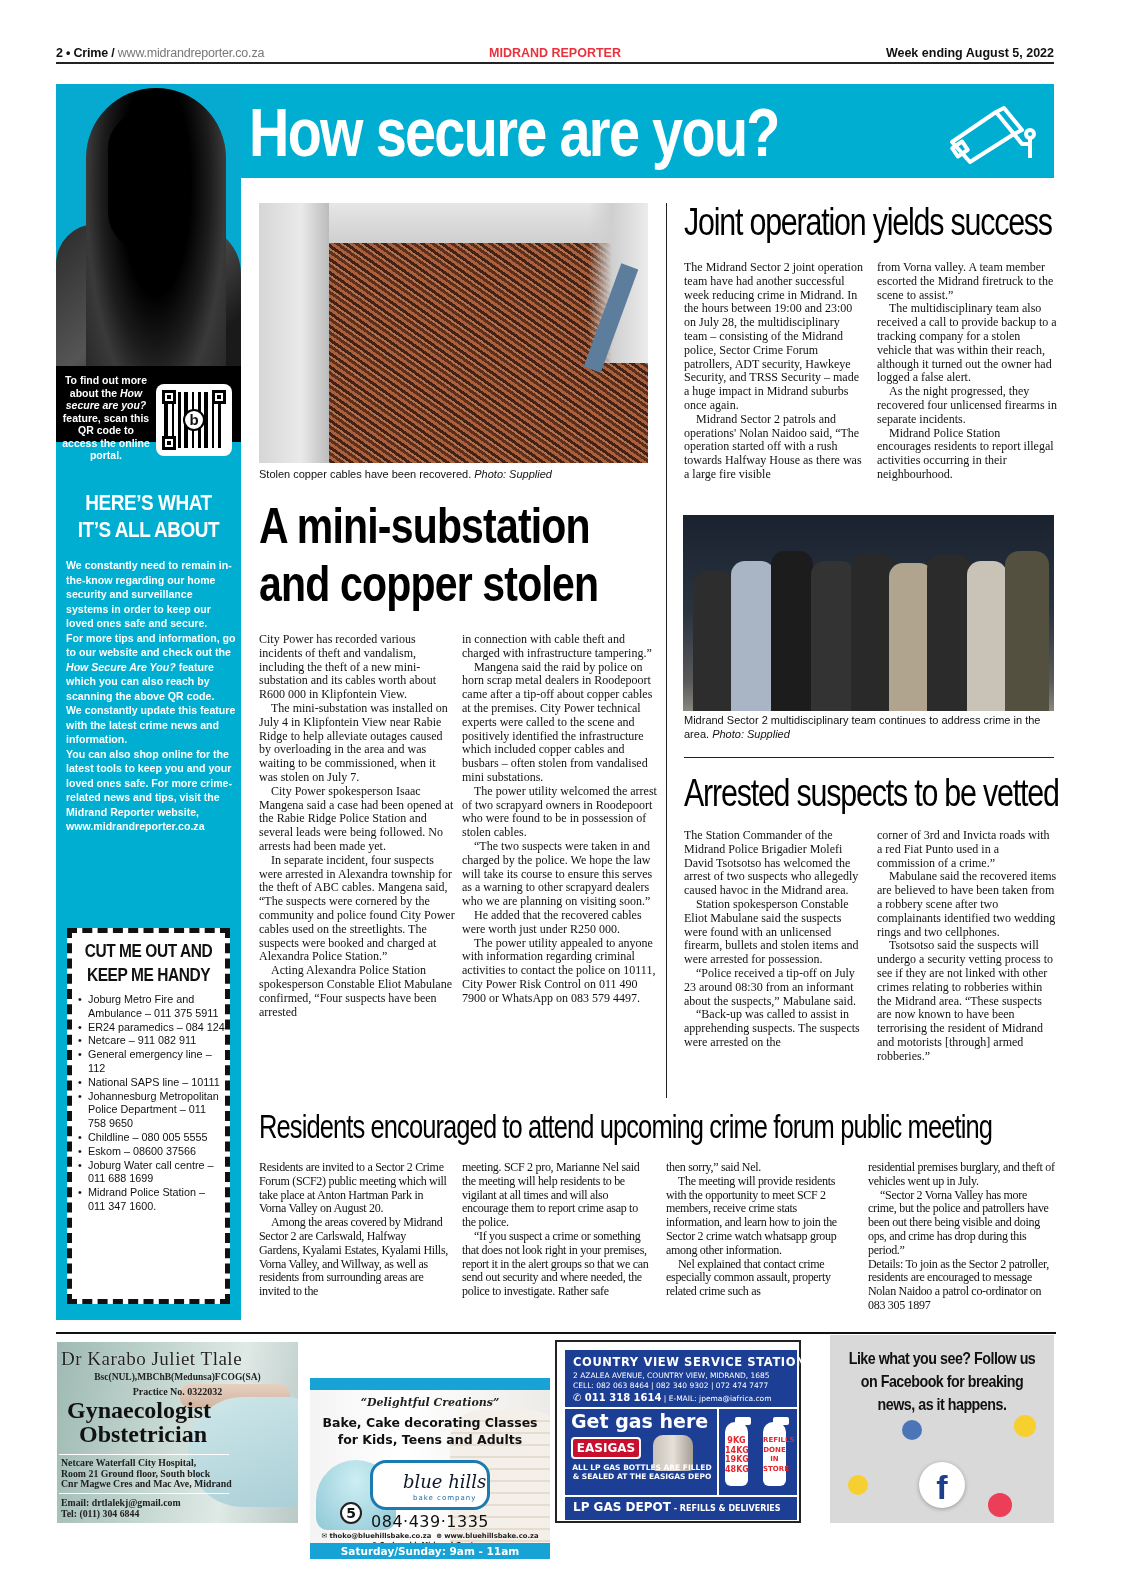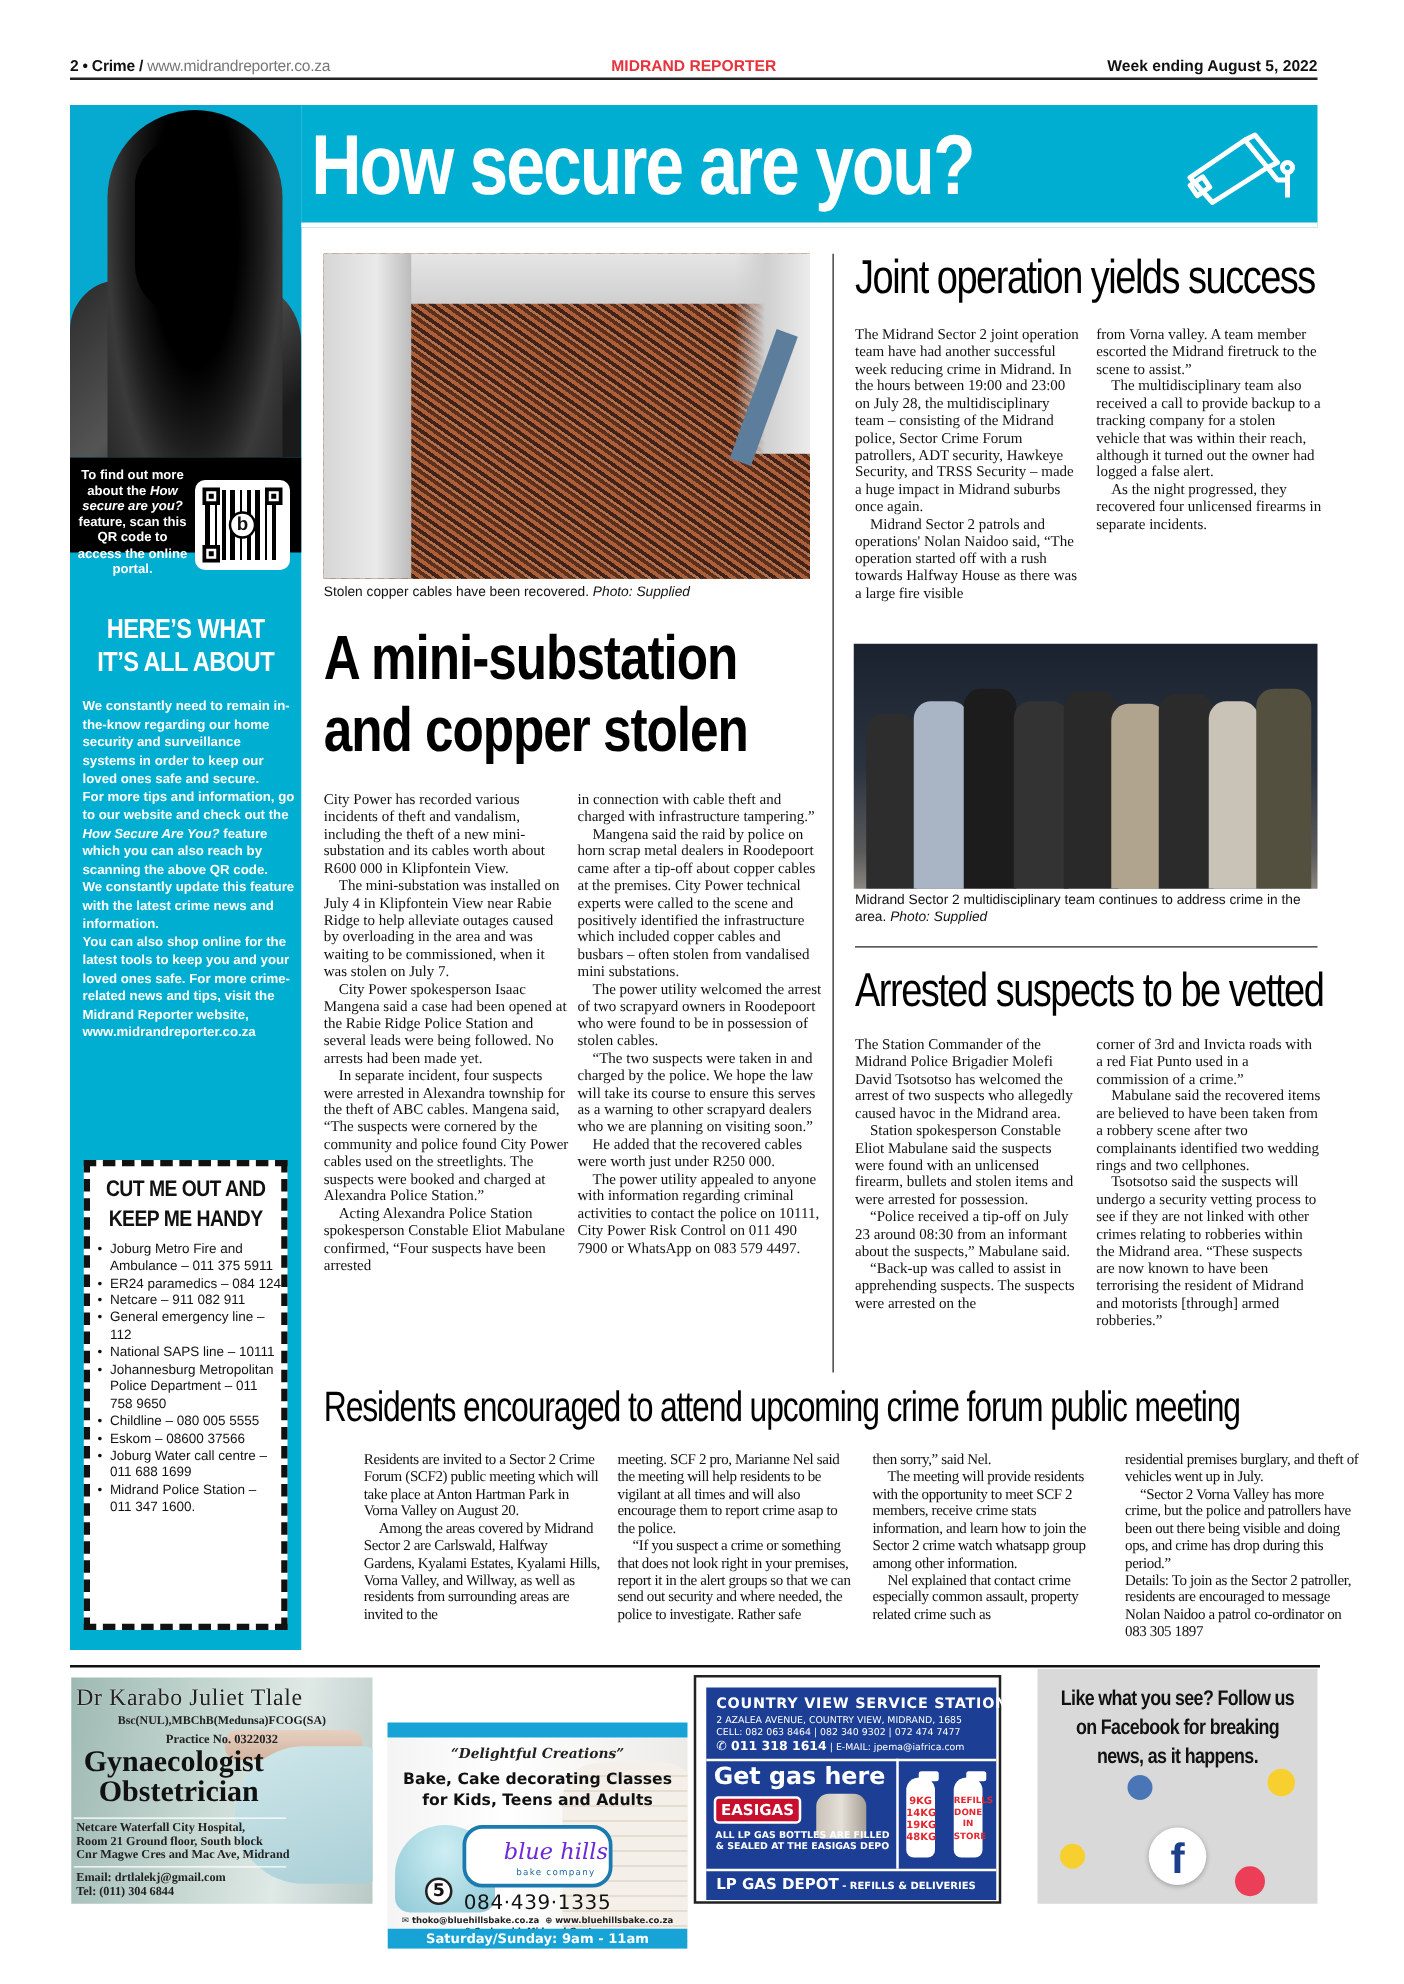--- a/index.html
+++ b/index.html
@@ -67,21 +67,21 @@
   
   .h-mini { position: absolute; left: 259px; top: 497px; width: 395px; font: bold 50px "Liberation Sans", sans-serif; line-height: 58px; color:#000; letter-spacing: -1px; transform: scaleX(0.82); transform-origin: left top; white-space: nowrap; }
   .h-joint { position: absolute; left: 684px; top: 200px; font: 38px "Liberation Sans", sans-serif; line-height: 44px; color:#000; letter-spacing: -1.5px; transform: scaleX(0.8); transform-origin: left top; white-space: nowrap; }
   .h-arrest { position: absolute; left: 684px; top: 771px; font: 38px "Liberation Sans", sans-serif; line-height: 44px; color:#000; letter-spacing: -1.5px; transform: scaleX(0.8); transform-origin: left top; white-space: nowrap; }
   .h-resid { position: absolute; left: 259px; top: 1106px; font: 34px "Liberation Sans", sans-serif; line-height: 40px; color:#000; letter-spacing: -1.2px; transform: scaleX(0.75); transform-origin: left top; white-space: nowrap; }
 
   
   .col { position: absolute; font: 12px "Liberation Serif", serif; line-height: 13.8px; color: #111; }
   .col p { margin: 0; text-indent: 12px; }
   .col p.noind { text-indent: 0; }
-  .col-cond { font: 12px "Liberation Serif", serif; line-height: 13.8px; letter-spacing: -0.3px; margin-left: 32px; }
+  .col-cond { font: 12px "Liberation Serif", serif; line-height: 13.8px; letter-spacing: -0.3px; }
 
   .vrule { position: absolute; width: 1px; background: #222; }
   .hrule { position: absolute; height: 1px; background: #222; }
 
   
   .ad-rule { position: absolute; left: 56px; top: 1332px; width: 1000px; height: 2px; background: #111; }
   .ad-doc { position: absolute; left: 57px; top: 1342px; width: 241px; height: 181px; background: linear-gradient(100deg,#9eb9b3 0%,#c8d9d3 45%,#dfe9e6 70%,#b9c9c6 100%); overflow: hidden; }
   .ad-doc .mask { position: absolute; right: -10px; top: 55px; width: 120px; height: 110px; background: linear-gradient(160deg,#cfe7ea,#a9cfd6); border-radius: 60px 20px 20px 60px; }
   .ad-doc .eyes { position: absolute; right: 8px; top: 42px; width: 110px; height: 24px; background: linear-gradient(180deg,#e6d0c0,#d2b3a0); border-radius: 10px; }
   .ad-doc .name { position: absolute; left: 4px; top: 6px; font: 19px "Liberation Serif", serif; color:#222; letter-spacing: 0.5px; white-space: nowrap; text-shadow: 0 0 1px #fff; }
@@ -92,21 +92,21 @@
   .ad-doc .line { position: absolute; left: 2px; width: 170px; height: 1px; background: #fff; }
   .ad-doc .addr { position: absolute; left: 4px; top: 116px; font: bold 9.8px "Liberation Serif", serif; line-height: 10.5px; color: #222; }
   .ad-doc .contact { position: absolute; left: 4px; top: 155px; font: bold 9.8px "Liberation Serif", serif; line-height: 11px; color: #222; }
 
   .ad-bake { position: absolute; left: 310px; top: 1342px; width: 240px; height: 181px; background: linear-gradient(90deg,#f4f4f4 0,#fff 40%,#ecebe8 100%); overflow: hidden; border-top: 12px solid #17a3d6; margin-top: 36px; }
   .ad-bake .tag { position: absolute; left: 0; width: 240px; top: 6px; text-align: center; font: italic bold 11px "DejaVu Serif", serif; color: #222; }
   .ad-bake .head { position: absolute; left: 0; width: 240px; top: 24px; text-align: center; font: bold 12.5px "DejaVu Sans", sans-serif; line-height: 17px; color: #111; }
   .ad-bake .cake1 { position: absolute; left: 6px; top: 70px; width: 80px; height: 70px; background: radial-gradient(ellipse at 50% 30%,#cdeef3,#8fc8d6); border-radius: 40px 40px 12px 12px; }
   .ad-bake .cake2 { position: absolute; right: -10px; top: 20px; width: 110px; height: 150px; background: repeating-linear-gradient(180deg,#f4efe8 0 10px,#e6ddd2 10px 12px); border-radius: 30px 30px 4px 4px; }
   .ad-bake .logo { position: absolute; left: 60px; top: 70px; width: 120px; height: 50px; background: #fff; border: 3px solid #1b7bb0; border-radius: 16px; }
-  .ad-bake .logo span { position:absolute; left: 30px; top: 8px; font: italic 18px "DejaVu Serif", serif; color: #6d28d9; }
+  .ad-bake .logo span { position:absolute; left: 30px; top: 8px; font: italic 18px "DejaVu Serif", serif; color: #0f172a; }
   .ad-bake .logo small { position:absolute; left: 40px; top: 31px; font: 7px "DejaVu Sans", sans-serif; color:#1b6aa0; letter-spacing: 1px; }
   .ad-bake .five { position:absolute; left: 30px; top: 112px; width: 22px; height: 22px; background:#fff; border:2px solid #222; border-radius:50%; font: bold 14px "DejaVu Sans", sans-serif; text-align:center; line-height:18px; }
   .ad-bake .phone { position: absolute; left: 0; width: 240px; top: 122px; text-align: center; font: 16px "DejaVu Sans", sans-serif; color: #111; letter-spacing: 0.5px; }
   .ad-bake .links { position: absolute; left: 0; width: 240px; top: 142px; text-align: center; font: bold 6.8px "DejaVu Sans", sans-serif; color: #222; line-height: 9px; }
   .ad-bake .hours { position: absolute; left: 0; bottom: 0; width: 240px; height: 16px; background: #17a3d6; color: #fff; text-align: center; font: bold 10.5px "DejaVu Sans", sans-serif; line-height: 16px; }
 
   .ad-gas { position: absolute; left: 555px; top: 1340px; width: 246px; height: 183px; border: 2px solid #222; background: #fff; }
   .ad-gas .box { position: absolute; left: 8px; top: 8px; width: 232px; height: 170px; background: #1c3f95; }
   .ad-gas .station { position:absolute; left: 8px; top: 5px; font: bold 11.5px "DejaVu Sans", sans-serif; color:#fff; letter-spacing: 0.6px; white-space: nowrap; }
   .ad-gas .addr, .ad-gas .cell { position:absolute; left: 8px; font: 7.5px "DejaVu Sans", sans-serif; color:#fff; white-space: nowrap; }
@@ -241,20 +241,21 @@
 
 <div class="h-joint">Joint operation yields success</div>
 <div class="col" style="left:684px; top:261px; width:180px;">
   <p class="noind">The Midrand Sector 2 joint operation team have had another successful week reducing crime in Midrand. In the hours between 19:00 and 23:00 on July 28, the multidisciplinary team – consisting of the Midrand police, Sector Crime Forum patrollers, ADT security, Hawkeye Security, and TRSS Security – made a huge impact in Midrand suburbs once again.</p>
   <p>Midrand Sector 2 patrols and operations' Nolan Naidoo said, “The operation started off with a rush towards Halfway House as there was a large fire visible</p>
 </div>
 <div class="col" style="left:877px; top:261px; width:180px;">
   <p class="noind">from Vorna valley. A team member escorted the Midrand firetruck to the scene to assist.”</p>
   <p>The multidisciplinary team also received a call to provide backup to a tracking company for a stolen vehicle that was within their reach, although it turned out the owner had logged a false alert.</p>
   <p>As the night progressed, they recovered four unlicensed firearms in separate incidents.</p>
+  <p>Midrand Police Station encourages residents to report illegal activities occurring in their neighbourhood.</p>
 </div>
 
 <div class="photo photo-team">
   <div class="person" style="left:10px;width:40px;height:140px;background:#2d2d2d;"></div>
   <div class="person" style="left:48px;width:44px;height:150px;background:#a9b4c4;"></div>
   <div class="person" style="left:88px;width:42px;height:160px;background:#1c1c1c;"></div>
   <div class="person" style="left:128px;width:44px;height:150px;background:#333;"></div>
   <div class="person" style="left:168px;width:44px;height:158px;background:#292929;"></div>
   <div class="person" style="left:206px;width:44px;height:148px;background:#b0a48e;"></div>
   <div class="person" style="left:244px;width:44px;height:156px;background:#2b2b2b;"></div>

